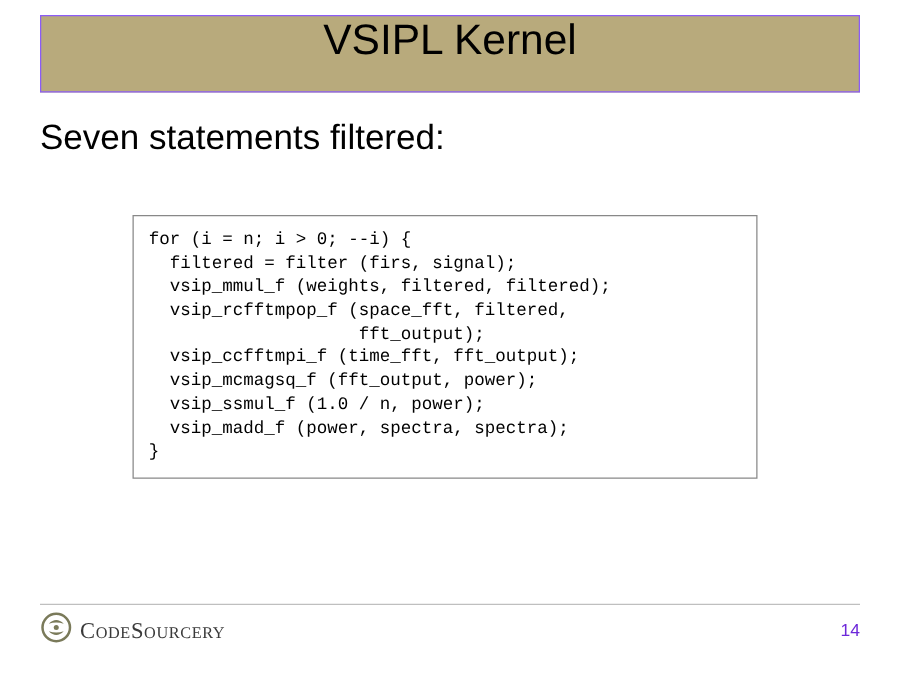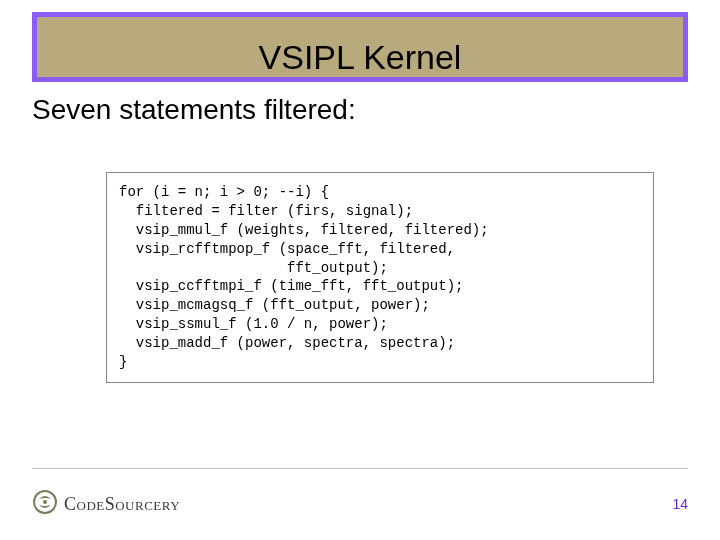--- a/index.html
+++ b/index.html
@@ -17,42 +17,42 @@
     height: 540px;
     box-sizing: border-box;
   }
   .title-band {
     position: absolute;
     left: 32px;
     top: 12px;
     right: 32px;
     height: 60px;
     background: #b8aa7c;
-    border: 5px solid #8b5cf6;
+    border: 1px solid #8b5cf6;
     display: flex;
-    align-items: flex-end;
+    align-items: flex-start;
     justify-content: center;
   }
   .title-text {
     font-size: 34px;
     color: #000;
     font-weight: 400;
   }
   .subtitle {
     position: absolute;
     left: 32px;
     top: 94px;
     font-size: 28px;
     color: #000;
   }
   .code-box {
     position: absolute;
     left: 106px;
     top: 172px;
-    width: 548px;
+    width: 500px;
     border: 1px solid #888;
     padding: 10px 12px 10px 12px;
     box-sizing: border-box;
     background: #fff;
   }
   .code-box pre {
     margin: 0;
     font-family: "Courier New", Courier, monospace;
     font-size: 14px;
     line-height: 1.35;
@@ -62,21 +62,21 @@
   .footer {
     position: absolute;
     left: 32px;
     right: 32px;
     bottom: 16px;
     height: 40px;
     border-top: 1px solid #bfbfbf;
     display: flex;
     align-items: center;
     justify-content: space-between;
-    padding-top: 15px;
+    padding-top: 0;
   }
   .logo {
     display: flex;
     align-items: center;
     gap: 6px;
   }
   .logo-text {
     font-family: Georgia, 'Times New Roman', serif;
     font-size: 18px;
     color: #3a3a3a;

